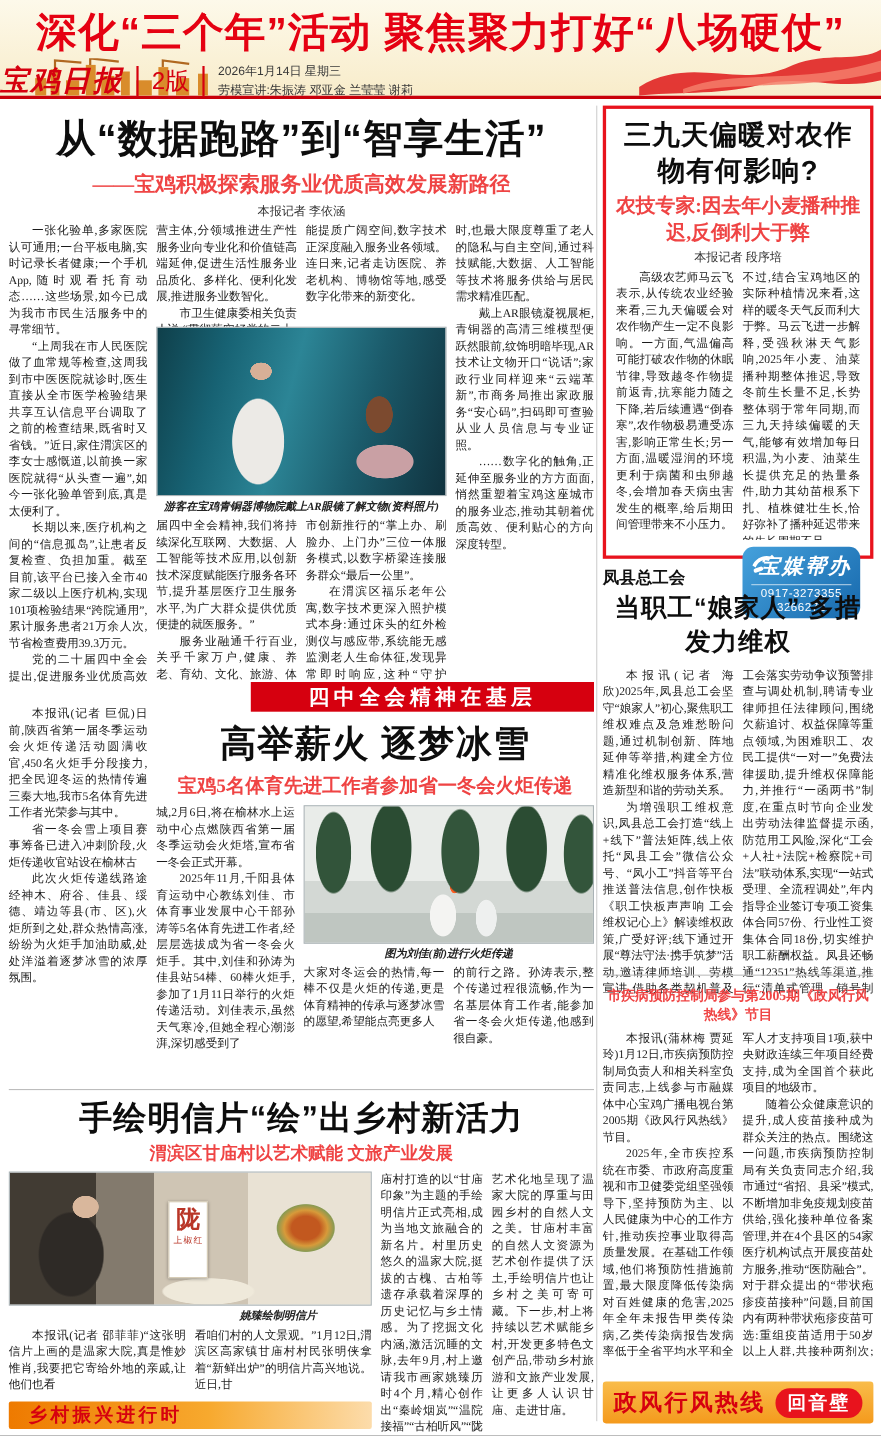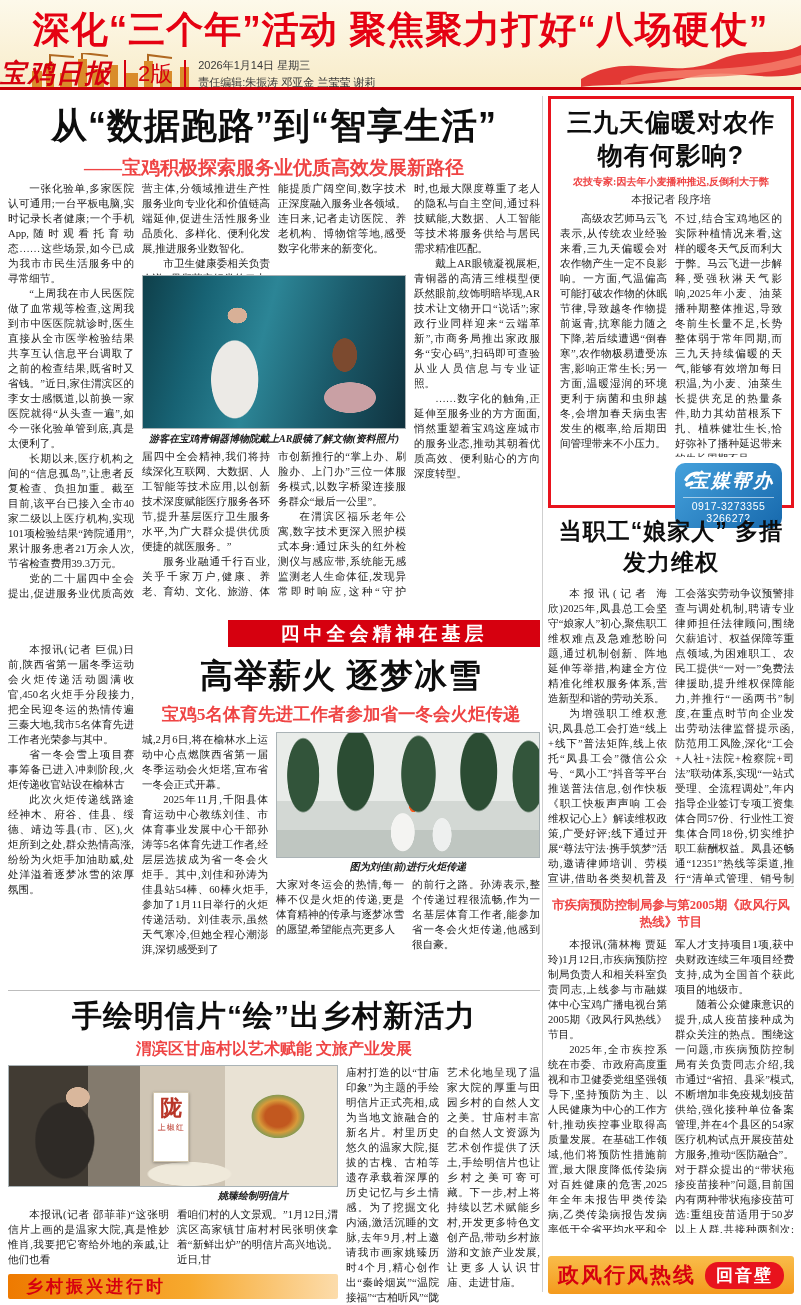--- a/index.html
+++ b/index.html
@@ -97,30 +97,31 @@
       <path d="M40 38 C 90 18, 140 36, 220 12 L220 22 C 150 40, 90 30, 40 42 Z" fill="#f47c6a" opacity="0.85"></path>
     </svg>
     <div class="slogan">深化“三个年”活动 聚焦聚力打好“八场硬仗”</div>
     <div class="masthead">
       <span class="paper">宝鸡日报</span>
       <span class="mh-sep"></span>
       <span class="pageno">2版</span>
       <span class="mh-sep"></span>
       <div class="dateblock">
         <div>2026年1月14日 星期三</div>
-        <div>责任编辑:朱振涛 邓亚金 兰莹莹 谢莉</div>
+        <div>劳模宣讲:朱振涛 邓亚金 兰莹莹 谢莉</div>
       </div>
     </div>
   </header>
 
   <div class="vrule" style="left:542px;top:96px;height:1196px"></div>
 
   <section class="abs" style="left:8px;top:94px;width:532px;height:522px">
     <h1 class="art-title" style="font-size:36px;margin-top:8px">从“数据跑路”到“智享生活”</h1>
     <h2 class="art-sub" style="font-size:19px;margin-top:4px">——宝鸡积极探索服务业优质高效发展新路径</h2>
+    <div class="byline">本报记者 李依涵</div>
     <div class="cols" style="height:420px">
       <div class="tcol" style="width:126px;height:420px">
           <p>一张化验单,多家医院认可通用;一台平板电脑,实时记录长者健康;一个手机App,随时观看托育动态……这些场景,如今已成为我市市民生活服务中的寻常细节。</p>
           <p>“上周我在市人民医院做了血常规等检查,这周我到市中医医院就诊时,医生直接从全市医学检验结果共享互认信息平台调取了之前的检查结果,既省时又省钱。”近日,家住渭滨区的李女士感慨道,以前换一家医院就得“从头查一遍”,如今一张化验单管到底,真是太便利了。</p>
           <p>长期以来,医疗机构之间的“信息孤岛”,让患者反复检查、负担加重。截至目前,该平台已接入全市40家二级以上医疗机构,实现101项检验结果“跨院通用”,累计服务患者21万余人次,节省检查费用39.3万元。</p>
           <p>党的二十届四中全会提出,促进服务业优质高效发展,深化服务业改革,完善支持政策体系,扩大优质经</p>
         </div>
       <div style="width:264px">
         <div class="cols" style="height:94px">
           <div class="tcol cont" style="width:128px;height:94px">
@@ -217,21 +218,21 @@
           </div>
         <div class="tcol cont" style="width:93px;height:238px">
             <p>艺术化地呈现了温家大院的厚重与田园乡村的自然人文之美。甘庙村丰富的自然人文资源为艺术创作提供了沃土,手绘明信片也让乡村之美可寄可藏。下一步,村上将持续以艺术赋能乡村,开发更多特色文创产品,带动乡村旅游和文旅产业发展,让更多人认识甘庙、走进甘庙。</p>
           </div>
       </div>
     </div>
   </section>
 
   <section class="red-box abs" style="left:548px;top:96px;width:246px;height:412px">
     <h1 class="art-title" style="font-size:25px">三九天偏暖对农作物有何影响?</h1>
-    <h2 class="art-sub" style="font-size:10px;margin-top:3px">农技专家:因去年小麦播种推迟,反倒利大于弊</h2>
+    <h2 class="art-sub" style="font-size:18px;margin-top:3px">农技专家:因去年小麦播种推迟,反倒利大于弊</h2>
     <div class="byline">本报记者 段序培</div>
     <div class="cols" style="height:312px">
       <div class="tcol" style="width:107px;height:312px">
           <p>高级农艺师马云飞表示,从传统农业经验来看,三九天偏暖会对农作物产生一定不良影响。一方面,气温偏高可能打破农作物的休眠节律,导致越冬作物提前返青,抗寒能力随之下降,若后续遭遇“倒春寒”,农作物极易遭受冻害,影响正常生长;另一方面,温暖湿润的环境更利于病菌和虫卵越冬,会增加春天病虫害发生的概率,给后期田间管理带来不小压力。</p>
         </div>
       <div style="width:107px">
         <div class="tcol cont" style="width:107px;height:246px">
             <p>不过,结合宝鸡地区的实际种植情况来看,这样的暖冬天气反而利大于弊。马云飞进一步解释,受强秋淋天气影响,2025年小麦、油菜播种期整体推迟,导致冬前生长量不足,长势整体弱于常年同期,而三九天持续偏暖的天气,能够有效增加每日积温,为小麦、油菜生长提供充足的热量条件,助力其幼苗根系下扎、植株健壮生长,恰好弥补了播种延迟带来的生长周期不足。</p>
           </div>
         <div class="bm-logo">
@@ -240,20 +241,21 @@
             <rect x="4" y="16" width="9" height="4" rx="2" fill="#fff" transform="rotate(-18 8 18)"></rect>
           </svg>
           <div class="bm-name">宝媒帮办</div>
           <div class="bm-phones">0917-3273355 3266272</div>
         </div>
       </div>
     </div>
   </section>
 
   <section class="abs" style="left:548px;top:516px;width:246px;height:364px">
+    <div class="kicker">凤县总工会</div>
     <h1 class="art-title" style="font-size:23px">当职工“娘家人” 多措发力维权</h1>
     <div class="cols" style="height:300px;margin-top:8px">
       <div class="tcol" style="width:119px;height:300px">
           <p>本报讯(记者 海欣)2025年,凤县总工会坚守“娘家人”初心,聚焦职工维权难点及急难愁盼问题,通过机制创新、阵地延伸等举措,构建全方位精准化维权服务体系,营造新型和谐的劳动关系。</p>
           <p>为增强职工维权意识,凤县总工会打造“线上+线下”普法矩阵,线上依托“凤县工会”微信公众号、“凤小工”抖音等平台推送普法信息,创作快板《职工快板声声响 工会维权记心上》解读维权政策,广受好评;线下通过开展“尊法守法·携手筑梦”活动,邀请律师培训、劳模宣讲,借助各类契机普及法律法规,全年发放宣传资料1500余份、宣传品800余份。他们以“两个站点+公益律师”筑牢法律援助平台,县上在9个镇建立劳动争议调解中心,建成2处职工法律援助工作站,将纠纷化解在萌芽状态。同时,凤县总</p>
         </div>
       <div class="tcol cont" style="width:119px;height:300px">
           <p>工会落实劳动争议预警排查与调处机制,聘请专业律师担任法律顾问,围绕欠薪追讨、权益保障等重点领域,为困难职工、农民工提供“一对一”免费法律援助,提升维权保障能力,并推行“一函两书”制度,在重点时节向企业发出劳动法律监督提示函,防范用工风险,深化“工会+人社+法院+检察院+司法”联动体系,实现“一站式受理、全流程调处”,年内指导企业签订专项工资集体合同57份、行业性工资集体合同18份,切实维护职工薪酬权益。凤县还畅通“12351”热线等渠道,推行“清单式管理、销号制落实”,实现职工诉求“接诉即办”。</p>
         </div>
     </div>

